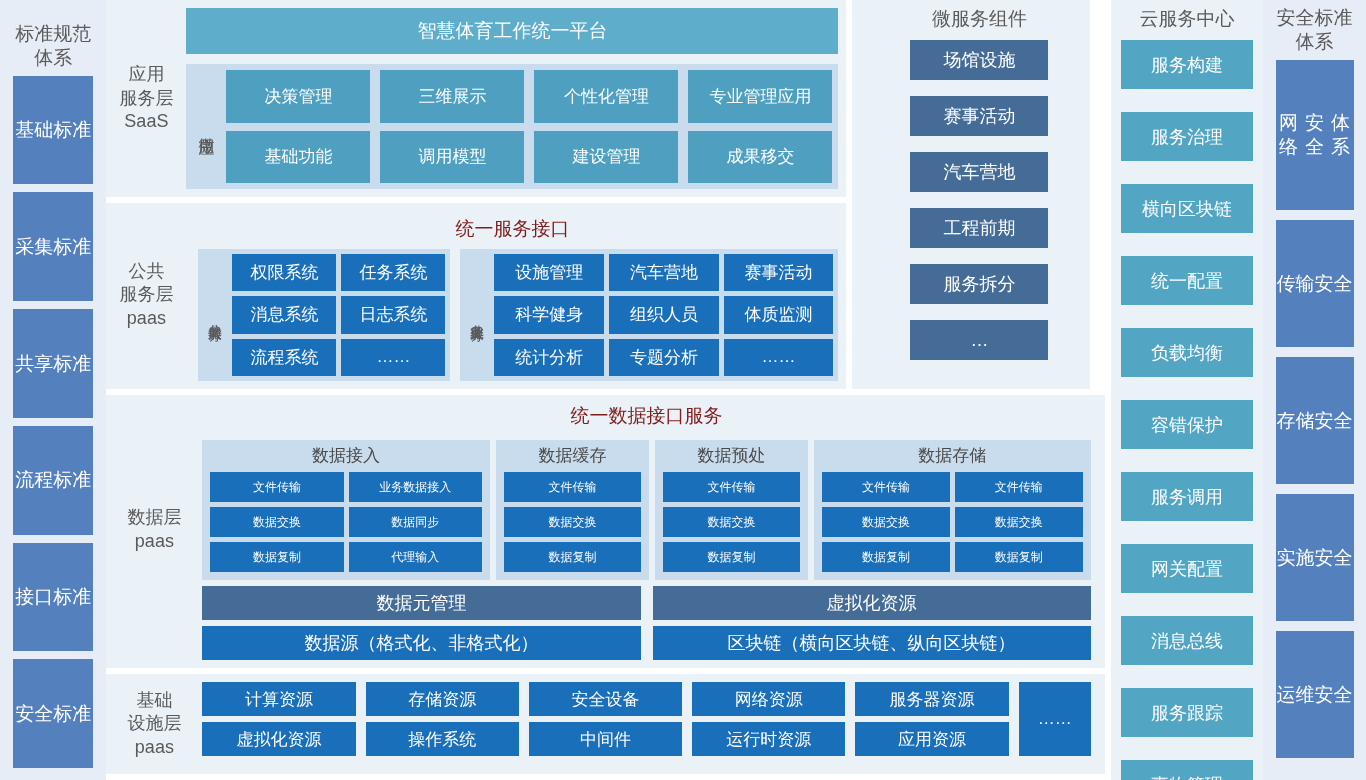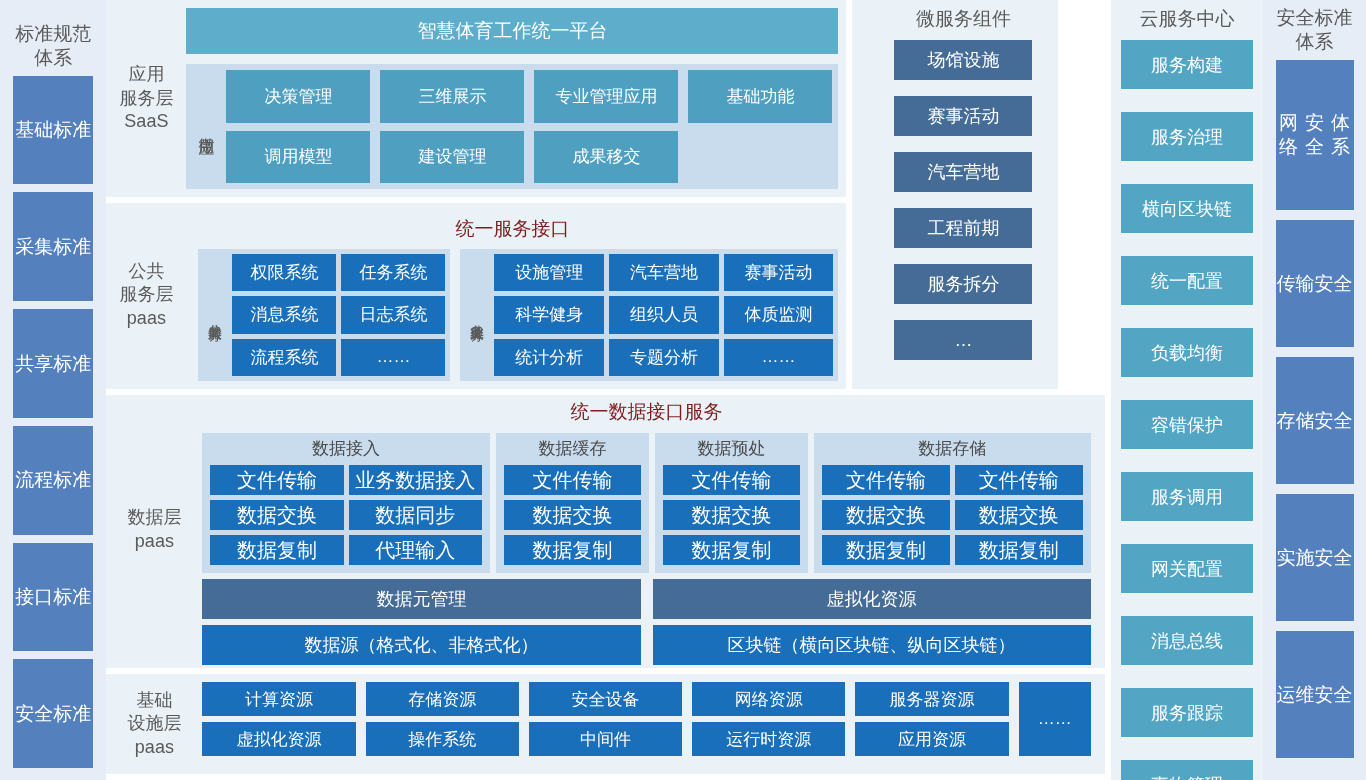--- a/index.html
+++ b/index.html
@@ -91,21 +91,21 @@
     display: flex; align-items: center; justify-content: center;
     color: #ffffff; text-align: center;
     font-size: 17px;
   }
   .tile-teal  { background: #4e9fc0; }
   .tile-blue  { background: #1a6fba; }
   .tile-slate { background: #456c96; }
 
   
   .micro-col {
-    width: 206px;
+    width: 238px;
     background: #eaf2f7;
     display: flex; flex-direction: column;
     align-items: center;
     padding: 6px 0 6px 16px;
     margin-left: 6px;
   }
   .col-title {
     font-size: 19px; color: #5a5a5a; margin-bottom: 8px; font-weight: 500;
   }
   .micro-box {
@@ -156,24 +156,24 @@
   .data-group {
     background: #c9dced;
     padding: 4px 8px 8px 8px;
     display: flex; flex-direction: column;
   }
   .group-title {
     font-size: 17px; color: #4a4a4a; text-align: center;
     margin-bottom: 4px; height: 24px; line-height: 24px;
   }
   .group-grid { display: grid; gap: 5px; }
-  .group-grid .tile { height: 30px; font-size: 20px; }
+  .group-grid .tile { height: 30px; font-size: 12px; }
 
   .bar-row { display: flex; gap: 12px; margin-top: 6px; }
-  .bar-row .tile { height: 40px; font-size: 18px; flex: 1; }
+  .bar-row .tile { height: 34px; font-size: 18px; flex: 1; }
 
   
   .infra-grid {
     display: grid;
     grid-template-columns: repeat(5, 1fr) 72px;
     gap: 6px 10px;
   }
   .infra-grid .tile { height: 34px; font-size: 17px; }
   .infra-dots { grid-row: span 2; height: auto !important; }
 </style>
@@ -227,20 +227,21 @@
               <div>服务层</div>
               <div>SaaS</div>
             </div>
           <div class="layer-body">
             <div class="wide-bar" style="height:46px;margin-bottom:10px;">智慧体育工作统一平台</div>
             <div style="flex:1;background:#c9dced;display:flex;padding:6px;gap:6px;">
               <div class="vlabel" style="width:28px;">微应用</div>
               <div style="flex:1;display:grid;grid-template-columns:repeat(4,1fr);grid-template-rows:1fr 1fr;gap:8px 10px;" id="app-tiles">
                   <div class="tile tile-teal">决策管理</div>
                   <div class="tile tile-teal">三维展示</div>
+                  <div class="tile tile-teal">个性化管理</div>
                   <div class="tile tile-teal">专业管理应用</div>
                   <div class="tile tile-teal">基础功能</div>
                   <div class="tile tile-teal">调用模型</div>
                   <div class="tile tile-teal">建设管理</div>
                   <div class="tile tile-teal">成果移交</div>
                 </div>
             </div>
           </div>
         </div>
 

